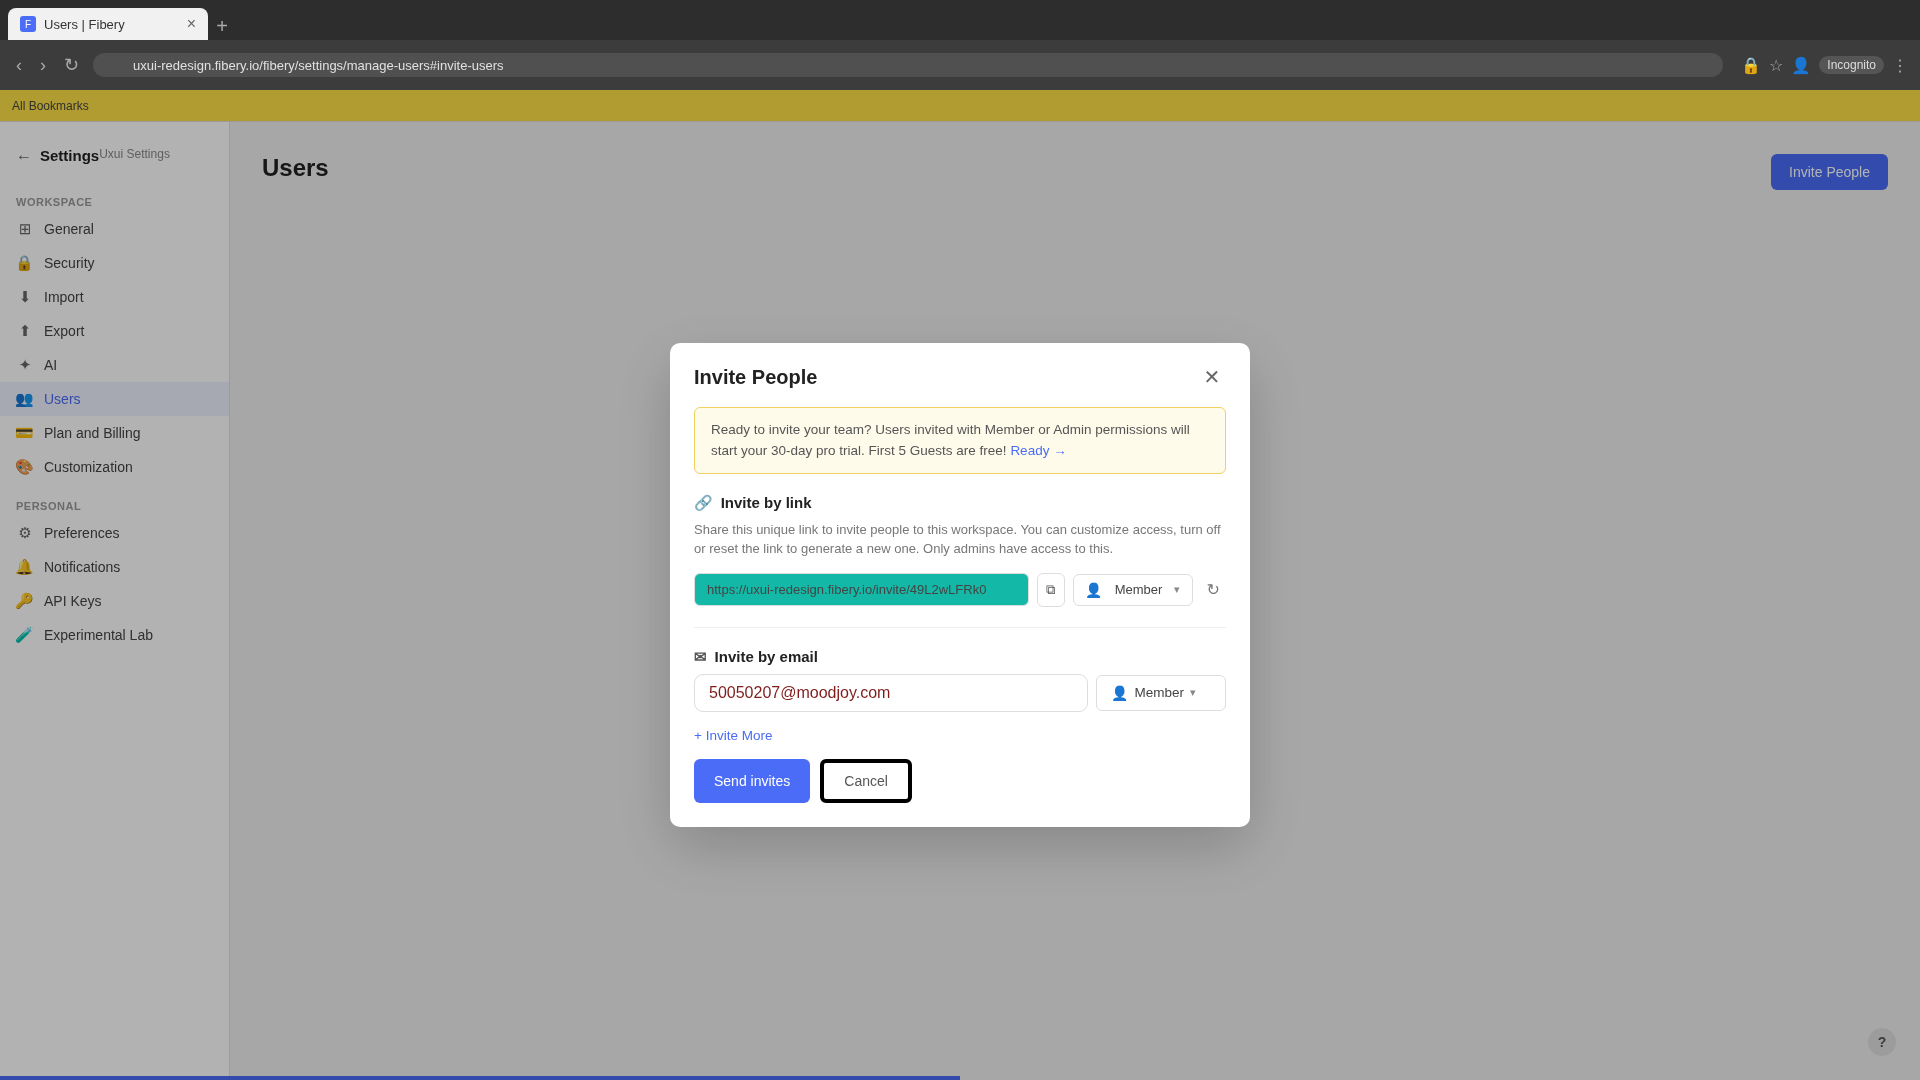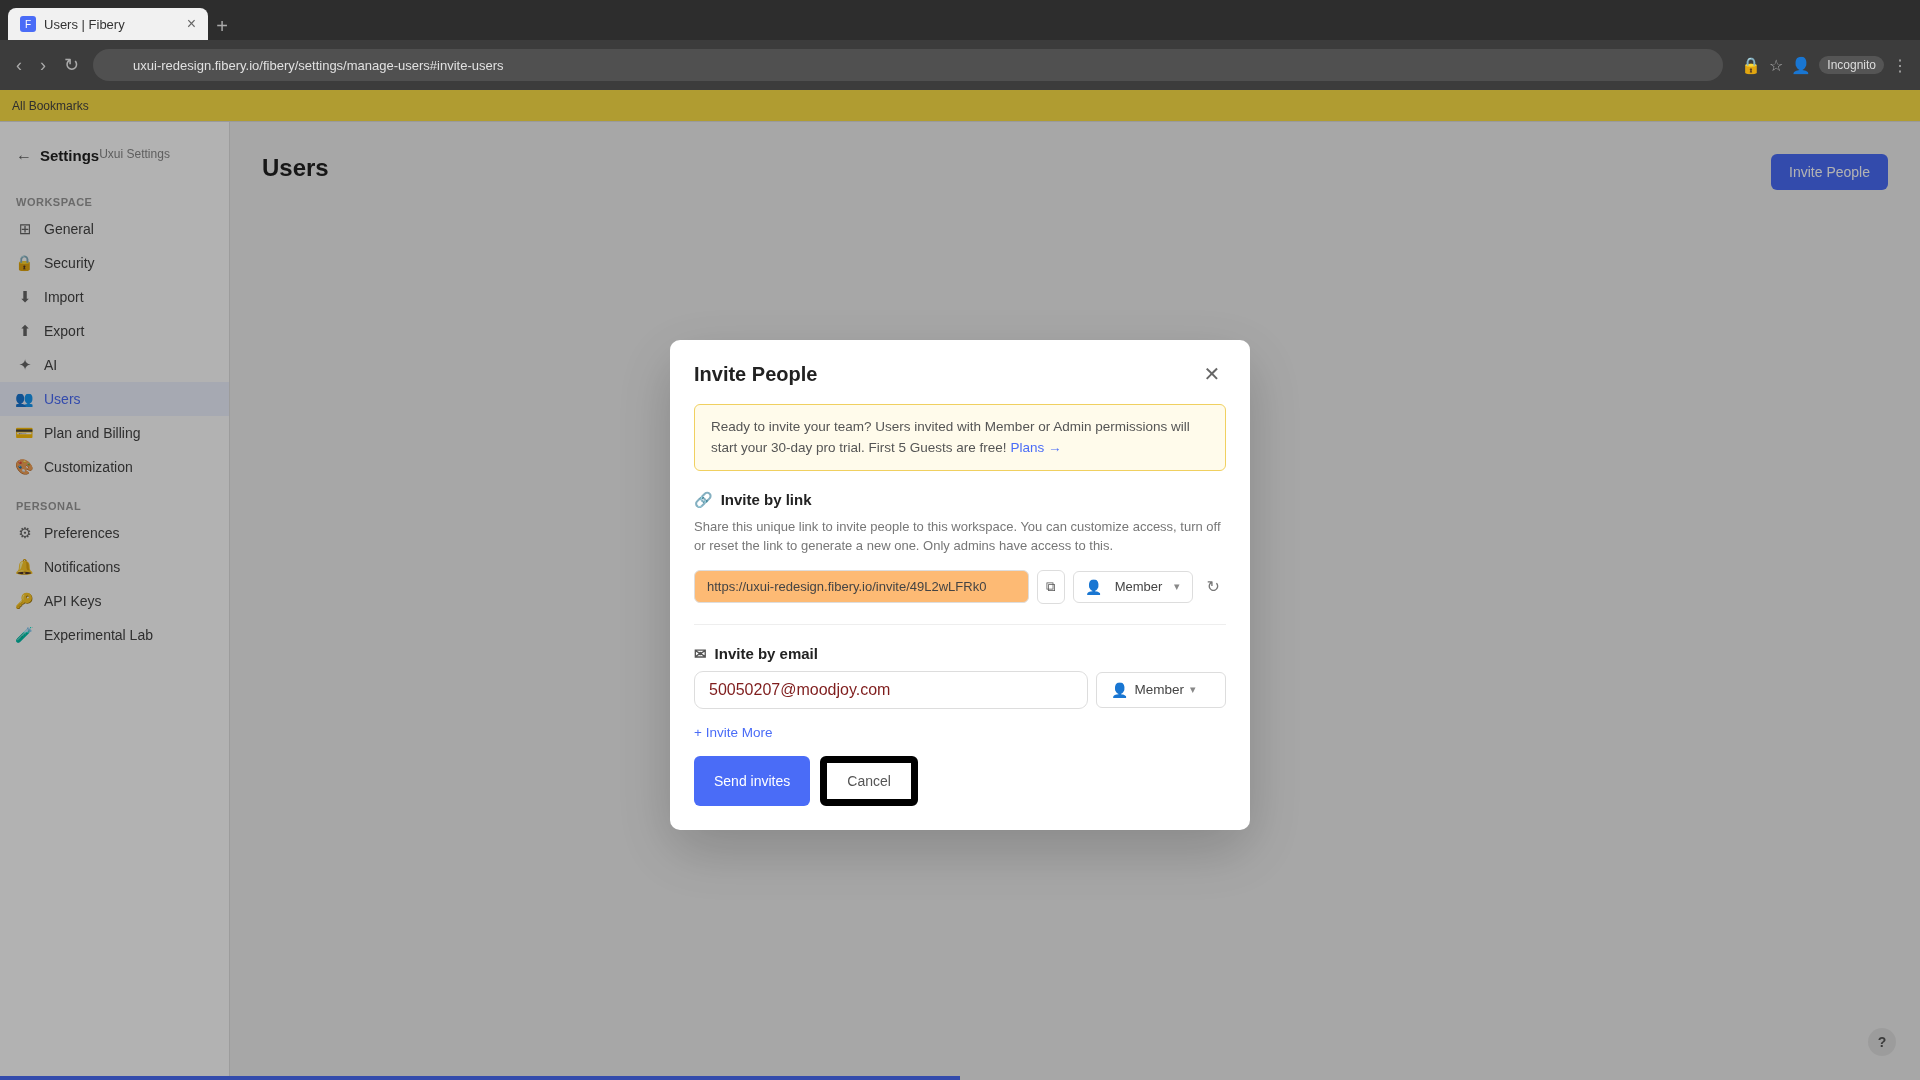--- a/index.html
+++ b/index.html
@@ -7,21 +7,21 @@
 
     
     .browser-chrome { background: #2d2d2d; width: 100%; height: 90px; display: flex; flex-direction: column; }
     .tab-bar { display: flex; align-items: flex-end; padding: 8px 0 0 8px; height: 40px; background: #2d2d2d; }
     .tab { display: flex; align-items: center; background: #f1f1f1; border-radius: 8px 8px 0 0; padding: 0 12px; height: 32px; min-width: 200px; font-size: 13px; color: #333; gap: 8px; }
     .tab .favicon { width: 16px; height: 16px; background: #4a6cf7; border-radius: 3px; display: flex; align-items: center; justify-content: center; font-size: 10px; color: white; flex-shrink: 0; }
     .tab .tab-close { margin-left: auto; cursor: pointer; color: #666; font-size: 16px; }
     .tab-new { display: flex; align-items: center; justify-content: center; width: 28px; height: 28px; color: #aaa; font-size: 20px; cursor: pointer; }
     .address-bar { background: #3c3c3c; height: 50px; display: flex; align-items: center; padding: 0 12px; gap: 10px; }
     .nav-btn { color: #aaa; font-size: 18px; cursor: pointer; padding: 4px; }
-    .address-input { flex: 1; background: #505050; border: none; border-radius: 20px; color: #e0e0e0; font-size: 13px; padding: 6px 40px; height: 32px; outline: none; }
+    .address-input { flex: 1; background: #505050; border: none; border-radius: 20px; color: #e0e0e0; font-size: 13px; padding: 6px 40px; height: 24px; outline: none; }
     .browser-actions { display: flex; align-items: center; gap: 8px; margin-left: 8px; }
     .browser-action-btn { color: #aaa; font-size: 16px; cursor: pointer; }
     .incognito-badge { background: #555; color: #ddd; font-size: 12px; padding: 2px 8px; border-radius: 12px; }
     .bookmarks-bar { background: #fde047; height: 32px; display: flex; align-items: center; padding: 0 12px; font-size: 12px; color: #444; border-bottom: 1px solid #ddd; }
 
     
     .page { display: flex; width: 100%; height: calc(1080px - 90px); background: #f0f0f0; }
 
     
     .sidebar { width: 230px; background: white; border-right: 1px solid #e0e0e0; padding: 16px 0; flex-shrink: 0; overflow-y: auto; }
@@ -58,41 +58,41 @@
     
     .alert-banner { background: #fffbeb; border: 1px solid #f0d060; border-radius: 6px; padding: 12px 16px; margin-bottom: 20px; font-size: 13.5px; color: #555; line-height: 1.5; }
     .alert-banner a { color: #4a6cf7; text-decoration: none; }
 
     
     .section-title { display: flex; align-items: center; gap: 8px; font-size: 15px; font-weight: 600; color: #222; margin-bottom: 8px; }
     .section-title .icon { color: #555; }
     .section-desc { font-size: 13px; color: #777; margin-bottom: 14px; line-height: 1.5; }
 
     .link-row { display: flex; align-items: center; gap: 8px; margin-bottom: 8px; }
-    .link-input { flex: 1; border: 1px solid #ddd; border-radius: 6px; padding: 8px 12px; font-size: 13px; color: #444; background: #fdba74; outline: none; }
+    .link-input { flex: 1; border: 1px solid #ddd; border-radius: 6px; padding: 8px 12px; font-size: 13px; color: #444; background: #14b8a6; outline: none; }
     .copy-btn { background: none; border: 1px solid #ddd; border-radius: 6px; padding: 8px; cursor: pointer; color: #555; display: flex; align-items: center; justify-content: center; }
     .role-select { display: flex; align-items: center; gap: 6px; border: 1px solid #ddd; border-radius: 6px; padding: 7px 12px; cursor: pointer; font-size: 13px; color: #444; background: white; min-width: 120px; justify-content: space-between; }
     .refresh-btn { background: none; border: none; cursor: pointer; color: #777; font-size: 16px; padding: 6px; }
     .toggle { position: relative; width: 42px; height: 24px; flex-shrink: 0; }
     .toggle input { opacity: 0; width: 0; height: 0; }
     .toggle-slider { position: absolute; inset: 0; background: #4a6cf7; border-radius: 12px; cursor: pointer; }
     .toggle-slider::after { content: ''; position: absolute; left: 20px; top: 2px; width: 20px; height: 20px; background: white; border-radius: 50%; }
 
     .divider { border: none; border-top: 1px solid #eee; margin: 20px 0; }
 
     
     .email-row { display: flex; align-items: center; gap: 8px; margin-bottom: 12px; }
     .email-input { flex: 1; border: 1px solid #ddd; border-radius: 9px; padding: 9px 14px; font-size: 16px; color: #7f1d1d; outline: none; }
     .email-role-select { display: flex; align-items: center; gap: 6px; border: 1px solid #ddd; border-radius: 6px; padding: 9px 14px; cursor: pointer; font-size: 13.5px; color: #444; background: white; min-width: 130px; }
 
     .invite-more-btn { background: none; border: none; color: #4a6cf7; font-size: 13.5px; cursor: pointer; display: flex; align-items: center; gap: 6px; padding: 4px 0; margin-bottom: 12px; }
 
     .modal-actions { display: flex; gap: 10px; }
     .send-btn { background: #4a6cf7; color: white; border: none; border-radius: 6px; padding: 10px 20px; font-size: 14px; font-weight: 500; cursor: pointer; }
-    .cancel-btn { background: none; border: 7px solid #000000; border-radius: 6px; padding: 10px 20px; font-size: 14px; color: #555; cursor: pointer; }
+    .cancel-btn { background: none; border: 4px solid #000000; border-radius: 6px; padding: 10px 20px; font-size: 14px; color: #555; cursor: pointer; }
 
     
     .bottom-bar { position: fixed; bottom: 0; left: 0; right: 0; height: 4px; background: #4a6cf7; width: 50%; }
 
     
     .help-btn { position: fixed; bottom: 24px; right: 24px; width: 28px; height: 28px; border-radius: 50%; background: #e0e0e0; display: flex; align-items: center; justify-content: center; font-size: 14px; color: #555; cursor: pointer; font-weight: 600; }
 
     .member-icon { font-size: 14px; }
     .chevron { font-size: 11px; color: #888; }
   </style>
@@ -206,21 +206,21 @@
 <div class="modal-overlay">
   <div class="modal">
     <div class="modal-header">
       <span class="modal-title">Invite People</span>
       <button class="modal-close">✕</button>
     </div>
     <div class="modal-body">
 
       <div class="alert-banner">
         <span>Ready to invite your team? Users invited with Member or Admin permissions will start your 30-day pro trial. First 5 Guests are free!</span>
-        <a href="#">Plans →</a>
+        <a href="#">Ready →</a>
       </div>
 
       <div>
         <div class="section-title">
           <span class="icon">🔗</span>
           <span>Invite by link</span>
           <div style="margin-left:auto;">
             <label class="toggle">
               <input type="checkbox" checked="" style="">
               <span class="toggle-slider"></span>

